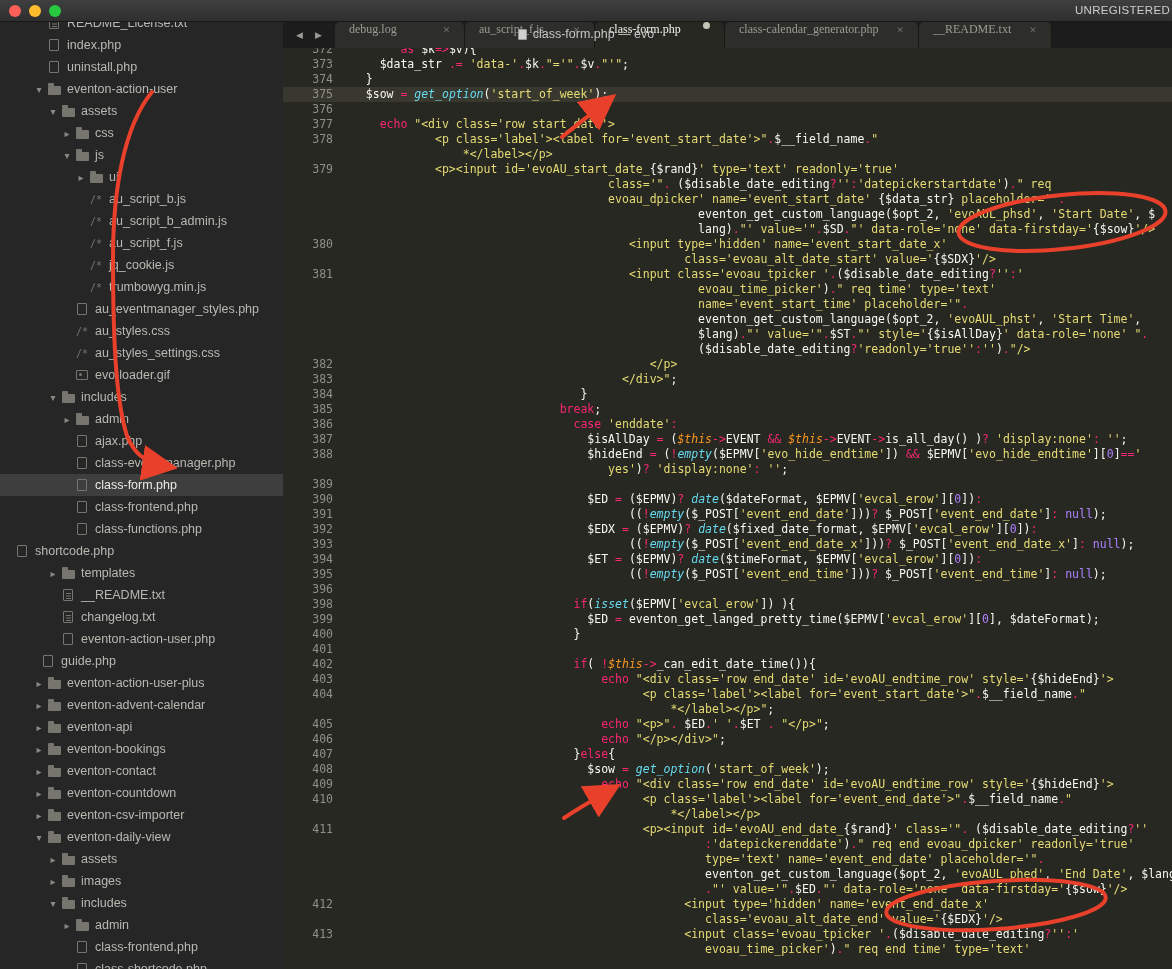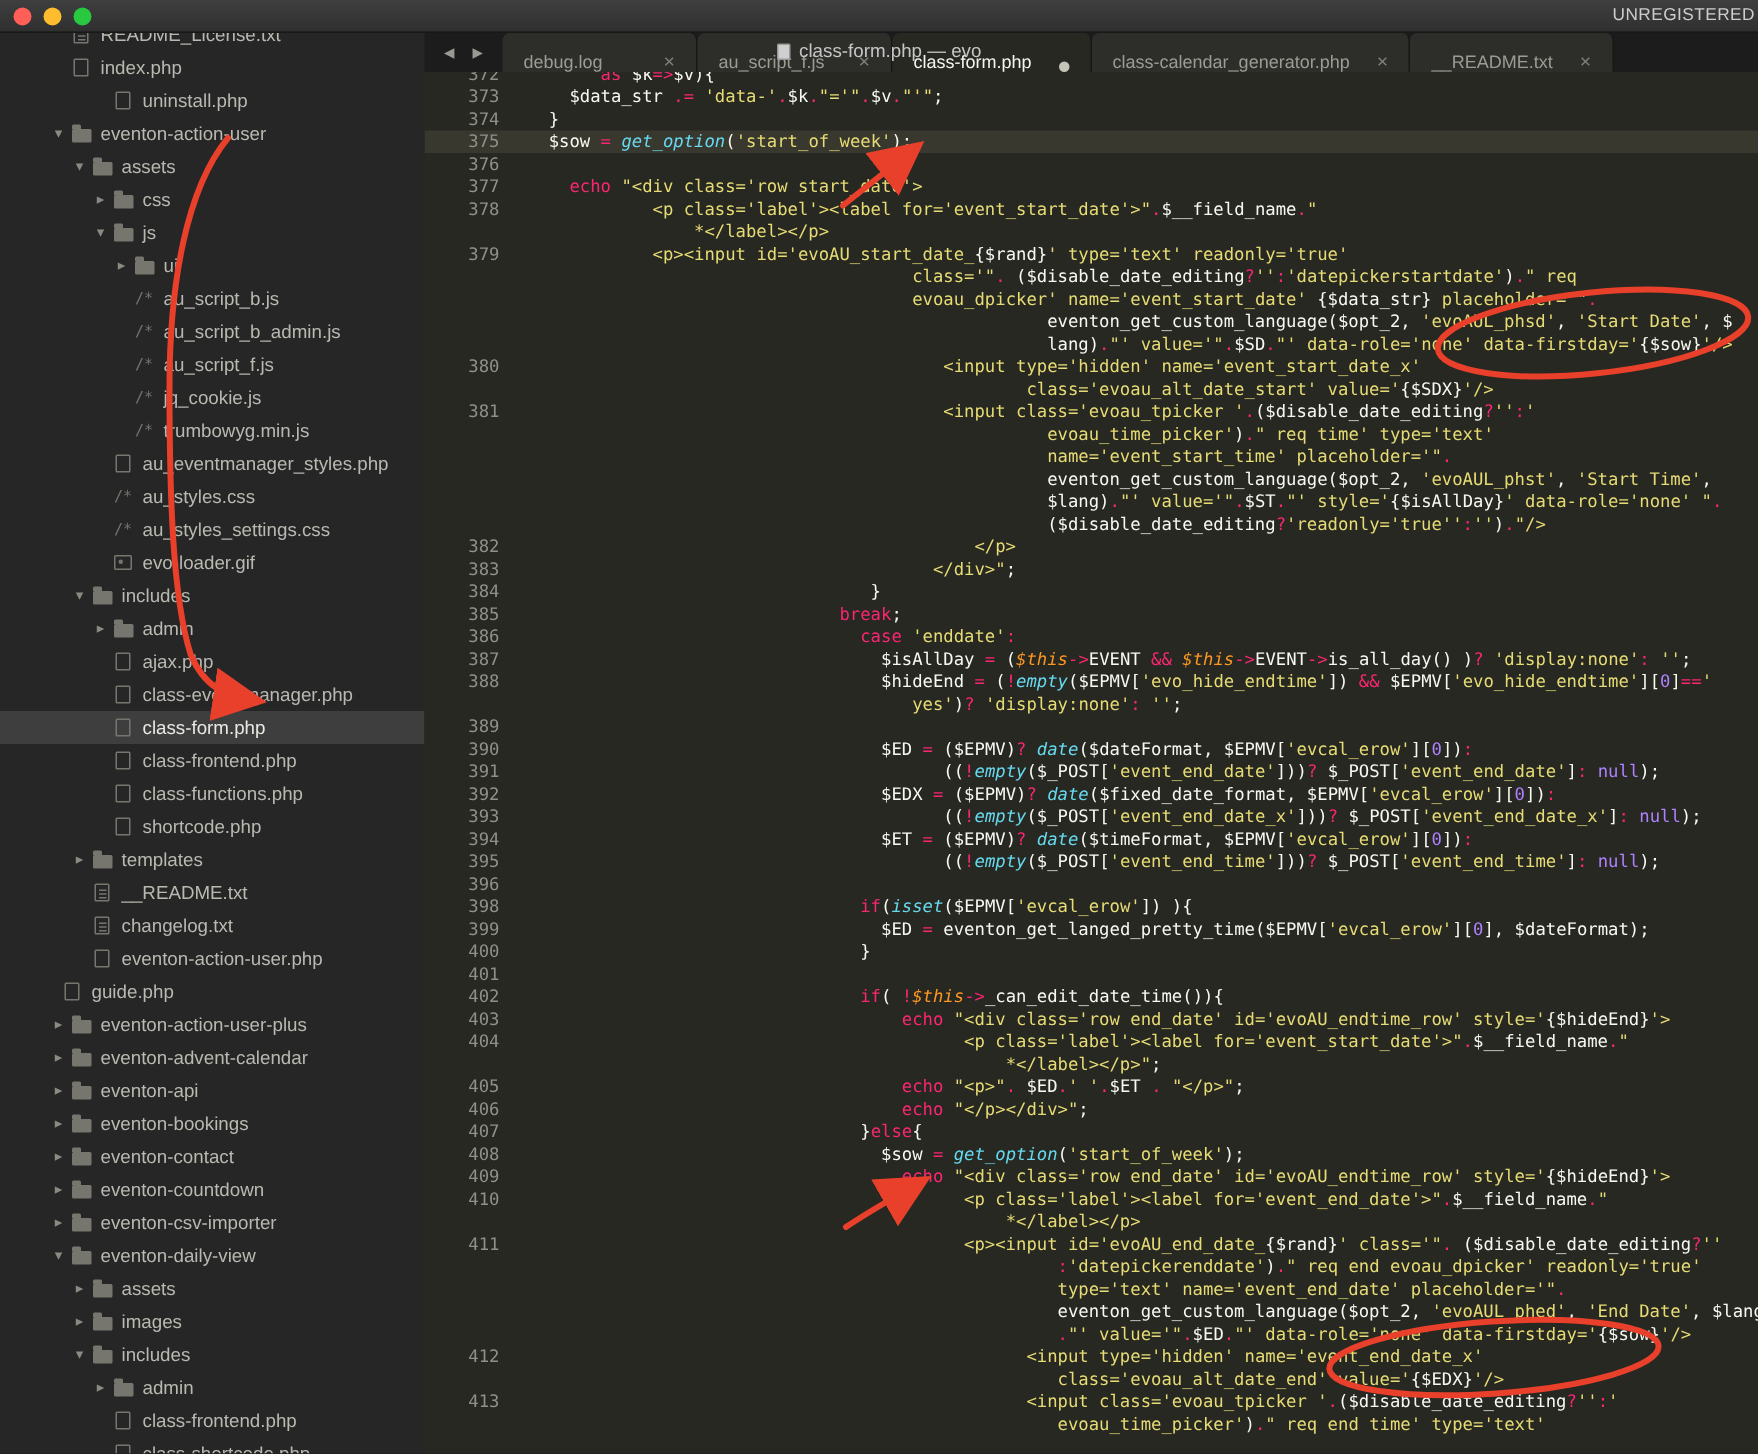--- a/index.html
+++ b/index.html
@@ -26,21 +26,21 @@
   .i-text{width:10px;height:12px;border:1px solid #76766f;border-radius:1px;position:relative;}
   .i-text::before{content:'';position:absolute;left:1.5px;top:2.5px;width:5px;height:1px;background:#76766f;box-shadow:0 2.5px 0 #76766f,0 5px 0 #76766f;}
   .i-code{font-family:"DejaVu Sans Mono",monospace;font-size:10px;color:#76766f;}
   .i-img{width:12px;height:10px;border:1px solid #76766f;border-radius:1px;position:relative;}
   .i-img::before{content:'';position:absolute;left:2px;top:2px;width:3px;height:3px;border-radius:50%;background:#76766f;}
   .content{flex:1;display:flex;flex-direction:column;min-width:0;}
   
   .tabbar{height:26px;background:#1c1c1c;display:flex;align-items:stretch;}
   .navs{flex:0 0 52px;display:flex;align-items:center;justify-content:center;gap:12px;color:#9a9a94;font-size:9px;}
   .tabs{display:flex;}
-  .tab{display:flex;align-items:flex-end;min-width:130px;padding:0 14px;background:#2d2d2a;color:#9c9c95;font-size:12px;border-right:1px solid #171717;border-radius:5px 5px 0 0;}
+  .tab{display:flex;align-items:flex-start;min-width:130px;padding:0 14px;background:#2d2d2a;color:#9c9c95;font-size:12px;border-right:1px solid #171717;border-radius:5px 5px 0 0;font-family:Liberation Serif, serif;}
   .tab .tab-label{margin-right:auto;padding-right:18px;white-space:nowrap;}
   .tab.active{background:var(--bg,#272822);color:#f4f4f0;}
   .tab-close{color:#80807a;font-size:13px;}
   .tab-dot{width:7px;height:7px;border-radius:50%;background:#c4c4b8;}
   
   .editor{flex:1;overflow:hidden;position:relative;background:var(--bg,#272822);}
   .code{margin-top:-6px;}
   .crow{display:flex;height:15px;line-height:15px;font-family:"DejaVu Sans Mono",monospace;font-size:11.5px;}
   .crow.hl{background:#38382f;}
   .gut{flex:0 0 62px;text-align:right;padding-right:12px;color:#8f908a;}
@@ -83,21 +83,21 @@
             </span>
             <span class="tlabel">README_License.txt</span>
           </div>
           <div class="trow" style="padding-left: 32px;">
             <span class="tarrow"></span>
             <span class="ticon">
               <span class="i-file"></span>
             </span>
             <span class="tlabel">index.php</span>
           </div>
-          <div class="trow" style="padding-left: 32px; margin-left: 28px;">
+          <div class="trow" style="padding-left: 32px;">
             <span class="tarrow"></span>
             <span class="ticon">
               <span class="i-file"></span>
             </span>
             <span class="tlabel">uninstall.php</span>
           </div>
           <div class="trow" style="padding-left: 32px;">
             <span class="tarrow">▾</span>
             <span class="ticon">
               <span class="i-folder"></span>
@@ -237,21 +237,21 @@
             </span>
             <span class="tlabel">class-frontend.php</span>
           </div>
           <div class="trow" style="padding-left: 60px;">
             <span class="tarrow"></span>
             <span class="ticon">
               <span class="i-file"></span>
             </span>
             <span class="tlabel">class-functions.php</span>
           </div>
-          <div class="trow" style="padding-left: 60px;">
+          <div class="trow" style="">
             <span class="tarrow"></span>
             <span class="ticon">
               <span class="i-file"></span>
             </span>
             <span class="tlabel">shortcode.php</span>
           </div>
           <div class="trow" style="padding-left: 46px;">
             <span class="tarrow">▸</span>
             <span class="ticon">
               <span class="i-folder"></span>

